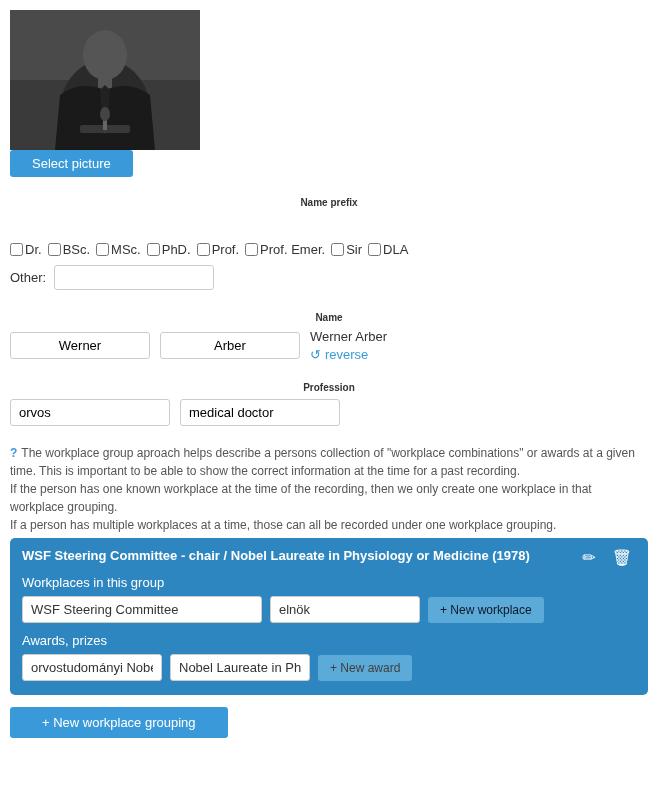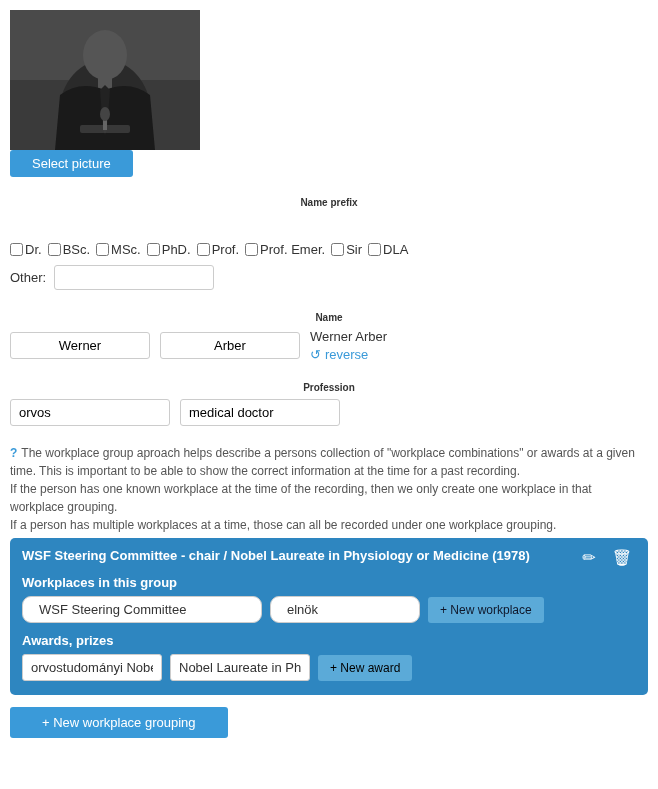--- a/index.html
+++ b/index.html
@@ -149,35 +149,35 @@
       background: none;
       border: none;
       cursor: pointer;
       color: #fff;
       font-size: 16px;
       padding: 0 4px;
     }
 
     .sub-section-label {
       font-size: 13px;
-      font-weight: bold;
+      font-weight: normal;
       color: #fff;
       margin-bottom: 6px;
     }
 
     .workplace-row {
       display: flex;
       align-items: center;
       gap: 8px;
       margin-bottom: 10px;
     }
     .workplace-row input[type=text] {
       border: 1px solid #ccc;
-      padding: 5px 16px;
-      border-radius: 9px;
+      padding: 5px 8px;
+      border-radius: 3px;
       font-size: 13px;
       background: #fff;
       color: #333;
     }
     .workplace-row input.wp-name { width: 240px; }
     .workplace-row input.wp-role { width: 150px; }
 
     .btn-new-workplace {
       background: #5baad8;
       color: #0f172a;
@@ -200,21 +200,21 @@
       padding: 5px 8px;
       border-radius: 3px;
       font-size: 13px;
       background: #fff;
       color: #333;
       width: 140px;
     }
 
     .btn-new-award {
       background: #5baad8;
-      color: #000000;
+      color: #404040;
       border: none;
       padding: 6px 12px;
       border-radius: 3px;
       cursor: pointer;
       font-size: 12px;
     }
 
     .btn-new-grouping {
       background: #3a9ad9;
       color: #fff;

